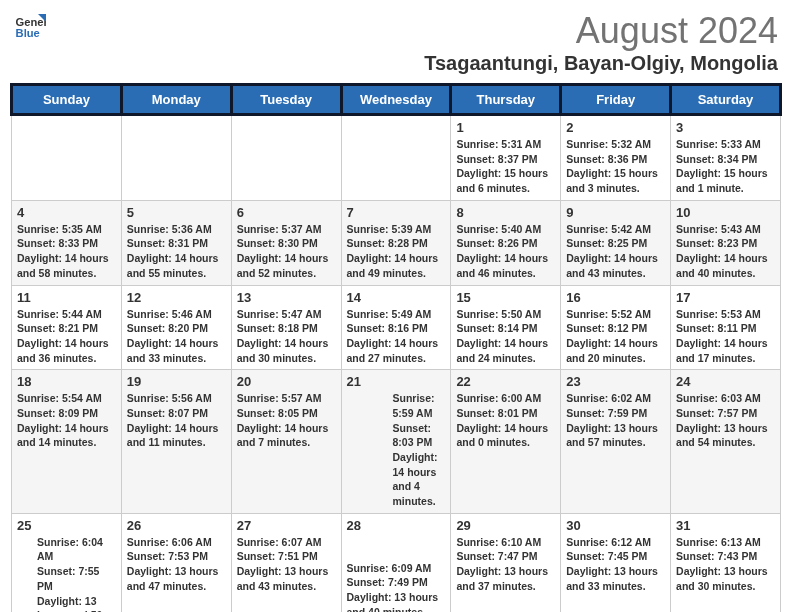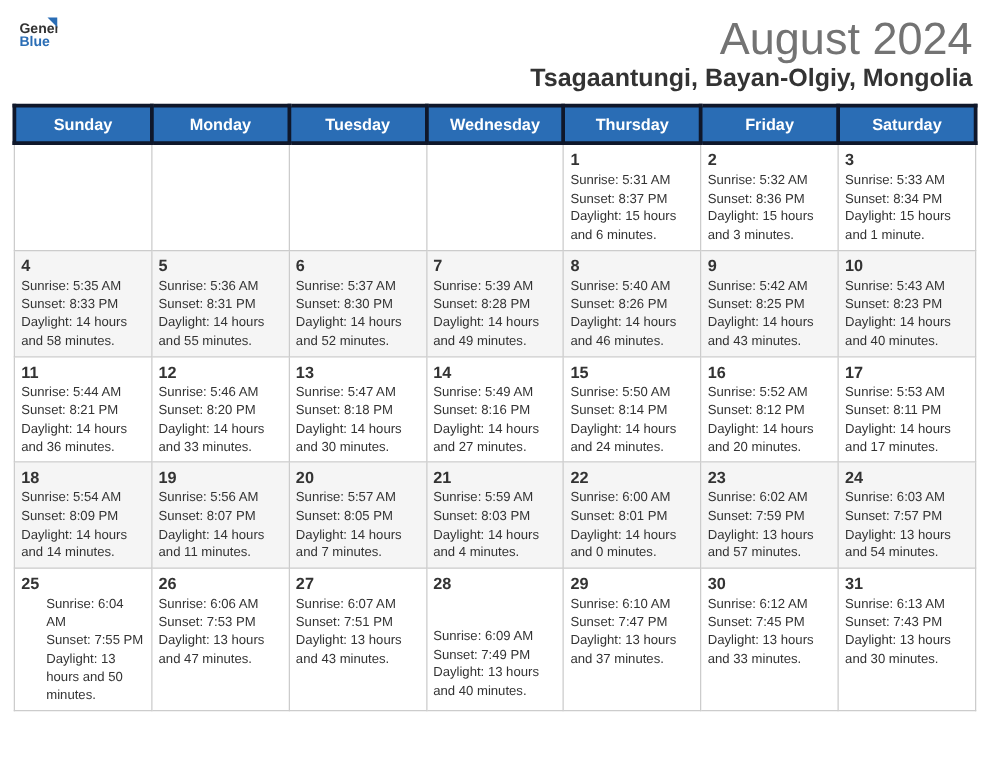--- a/index.html
+++ b/index.html
@@ -67,20 +67,21 @@
     .day-number {
       font-size: 13px;
       font-weight: bold;
       color: #333;
       display: block;
       margin-bottom: 2px;
     }
     .cell-content {
       font-size: 10.5px;
       line-height: 1.4;
+      font-weight: bold;
     }
     .empty-cell {
       background: #fff !important;
     }
   </style>
 </head>
 <body>
 
 <div class="header-area">
   <div class="logo">
@@ -235,21 +236,21 @@
 Daylight: 14 hours and 11 minutes.</div>
         </td>
         <td>
           <span class="day-number">20</span>
           <div class="cell-content" style="white-space: pre-line;">Sunrise: 5:57 AM
 Sunset: 8:05 PM
 Daylight: 14 hours and 7 minutes.</div>
         </td>
         <td>
           <span class="day-number">21</span>
-          <div class="cell-content" style="white-space: pre-line;">Sunrise: 5:59 AM
+          <div class="cell-content" style="white-space: pre-line; margin-left: 46px;">Sunrise: 5:59 AM
 Sunset: 8:03 PM
 Daylight: 14 hours and 4 minutes.</div>
         </td>
         <td>
           <span class="day-number">22</span>
           <div class="cell-content" style="white-space: pre-line;">Sunrise: 6:00 AM
 Sunset: 8:01 PM
 Daylight: 14 hours and 0 minutes.</div>
         </td>
         <td>

